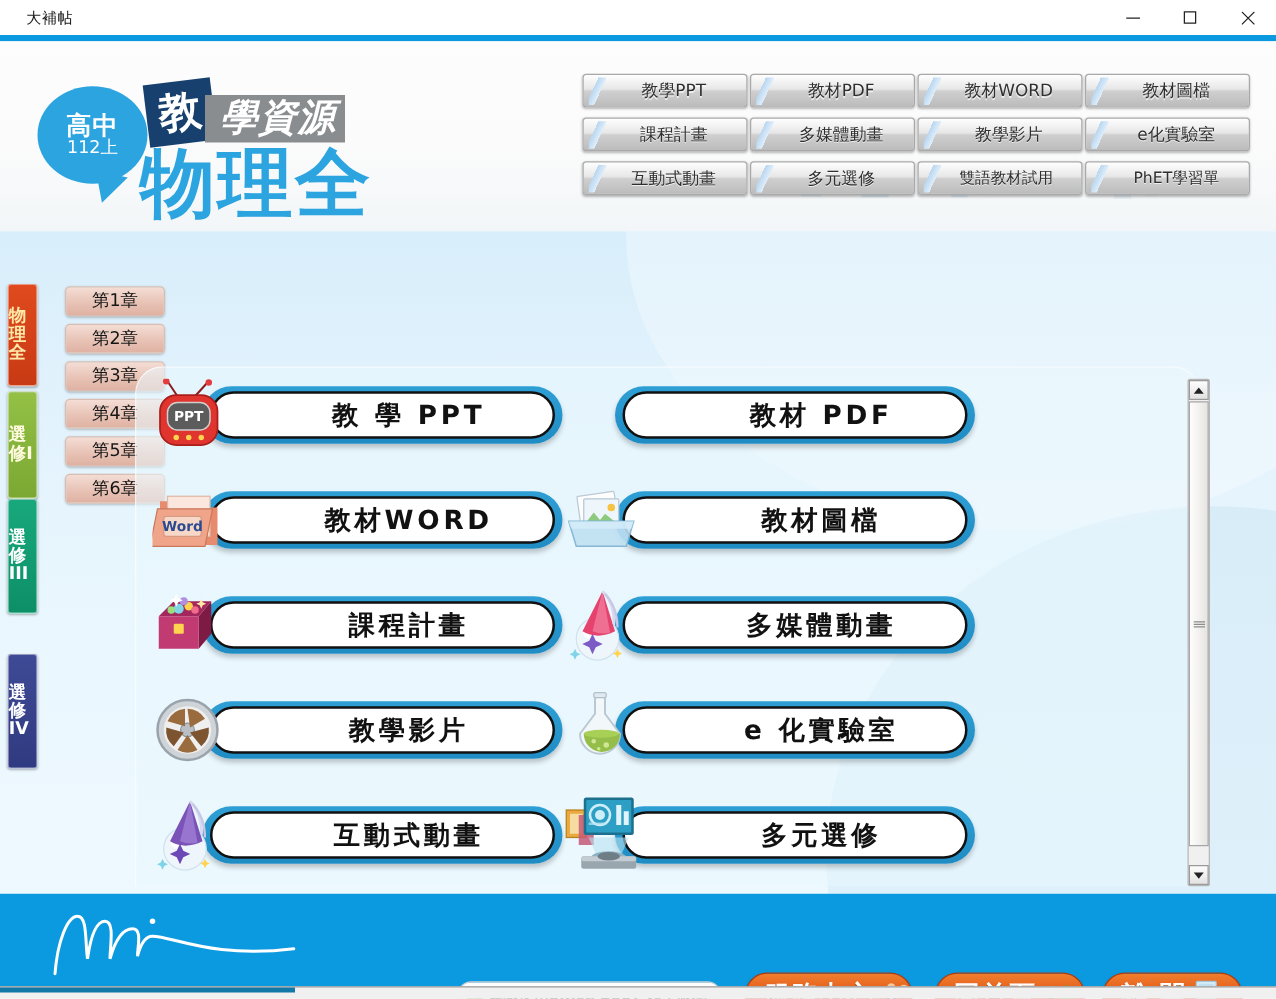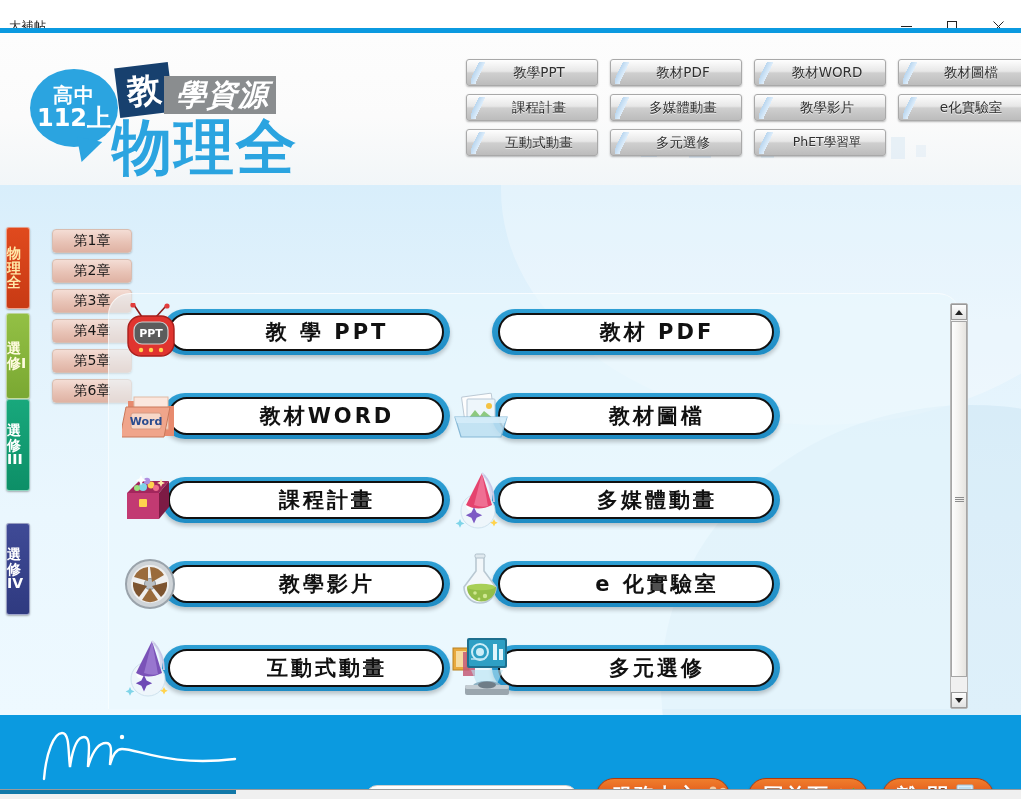--- a/index.html
+++ b/index.html
@@ -1,21 +1,21 @@
 <!DOCTYPE html>
 <html><head>
 <meta charset="utf-8">
 <style>
   * { box-sizing: border-box; margin:0; padding:0; }
   html,body { width:1021px; height:799px; overflow:hidden; background:#fff;
     font-family:"DejaVu Sans","Liberation Sans",sans-serif; }
 
   
-  .titlebar { position:absolute; left:0; top:12px; width:1021px; height:28px;
-    background:#ffffff; border-bottom:0px; display:flex; align-items:center; }
+  .titlebar { position:absolute; left:0; top:0; width:1021px; height:28px;
+    background:#ffffff; border-bottom:0px; display:flex; align-items:center;padding-left:12px; }
   .tb-title { font-size:12px; color:#1a1a1a; padding-left:9px; letter-spacing:.5px; }
   .tb-ctrls { position:absolute; right:0; top:0; height:28px; display:flex; }
   .tb-btn { width:46px; height:28px; display:flex; align-items:center; justify-content:center;
     font-size:13px; color:#222; }
   .tb-min i { display:block; width:11px; height:1px; background:#222; }
   .tb-max i { display:block; width:10px; height:10px; border:1px solid #222; }
   .tb-close svg { display:block; }
 
   .accentbar { position:absolute; left:0; top:28px; width:1021px; height:5px; background:#0b9ae0; }
 
@@ -30,33 +30,33 @@
 
   
   .logo { position:absolute; left:14px; top:6px; width:300px; height:146px; }
   .bubble { position:absolute; left:16px; top:30px; width:88px; height:78px; border-radius:50%;
     background:#2ba4e0; display:flex; flex-direction:column; align-items:center; justify-content:center;
     color:#fff; line-height:1.05; }
   .bubble:after { content:""; position:absolute; left:44px; bottom:-16px; width:0;height:0;
     border-left:10px solid transparent; border-right:16px solid transparent; border-top:24px solid #2ba4e0;
     transform:rotate(12deg); }
   .bub-l1 { font-size:20px; font-weight:bold; letter-spacing:1px; }
-  .bub-l2 { font-size:24px; font-weight:bold; letter-spacing:0px; }
+  .bub-l2 { font-size:14px; font-weight:normal; letter-spacing:0px; }
   .jiao { position:absolute; left:103px; top:26px; width:54px; height:50px; background:#17406e;
     transform:rotate(-7deg); display:flex; align-items:center; justify-content:center;
     color:#fff; font-size:34px; font-weight:bold; line-height:1; }
   .xueziyuan { position:absolute; left:150px; top:37px; height:38px; background:#8a8d8f;
     padding:1px 7px 3px 12px; color:#fff; font-size:30px; font-weight:bold; line-height:36px;
     letter-spacing:1px; white-space:nowrap;font-style:italic; }
   .bigtitle { position:absolute; left:98px; top:78px; color:#2ba4e0; font-size:60px;
     font-weight:bold; line-height:1; letter-spacing:2px; white-space:nowrap; }
 
   
   .topnav { position:absolute; left:466px; top:26px; width:540px;
-    display:grid; grid-template-columns:repeat(4,132px); gap:8px 12px; }
+    display:grid; grid-template-columns:repeat(4,132px); gap:8px 2px; }
   .navbtn { position:relative; height:27px; width:132px;
     background:linear-gradient(180deg,#fefefe 0%,#e7e7e7 45%,#cfcfcf 52%,#bcbcbc 100%);
     border:1px solid #a9a9a9; border-radius:3px; box-shadow:0 1px 2px rgba(0,0,0,.28);
     display:flex; align-items:center; justify-content:center; cursor:pointer; }
   .navbtn span { font-size:13.5px; color:#2f2f2f; padding-left:14px; white-space:nowrap;
     text-shadow:0 1px 0 rgba(255,255,255,.7); }
   .navbtn .slash { position:absolute; left:4px; top:2px; width:14px; height:22px;
     background:linear-gradient(115deg,transparent 32%,#b9d6ef 32%,#dfeefb 60%,transparent 60%); }
 
   
@@ -219,20 +219,24 @@
           <div class="slash"></div>
           <span>e化實驗室</span>
         </div>
       <div class="navbtn">
           <div class="slash"></div>
           <span>互動式動畫</span>
         </div>
       <div class="navbtn">
           <div class="slash"></div>
           <span>多元選修</span>
+        </div>
+      <div class="navbtn">
+          <div class="slash"></div>
+          <span style="font-size:12.5px;padding-left:10px;">雙語教材試用</span>
         </div>
       <div class="navbtn">
           <div class="slash"></div>
           <span style="font-size:12.5px;">PhET學習單</span>
         </div>
     </div>
   </div>
 
   <div class="stage">
     <div class="stage-arc"></div>

